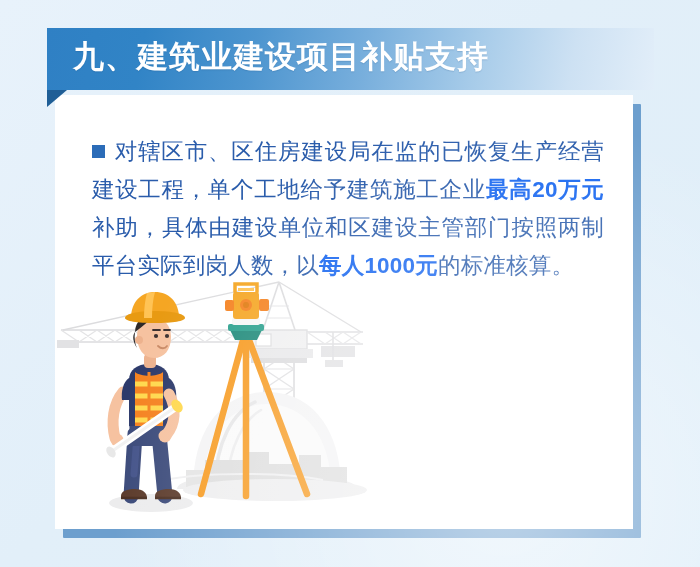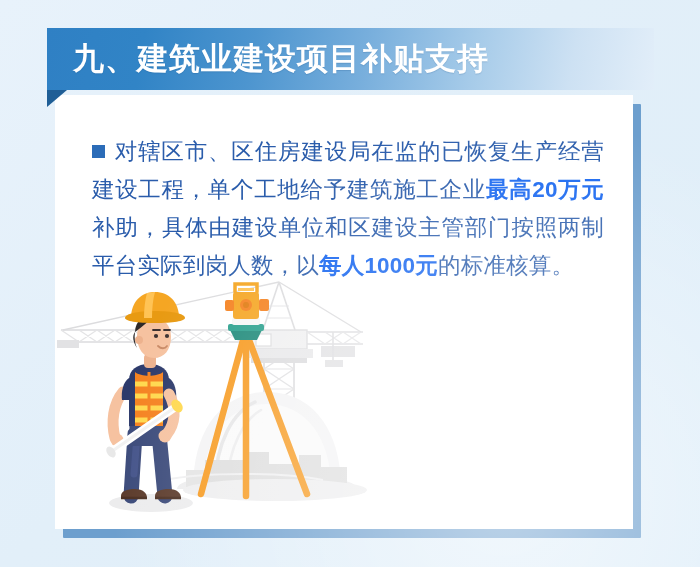--- a/index.html
+++ b/index.html
@@ -90,20 +90,21 @@
     left: 26px;
     top: 0;
     height: 49px;
     line-height: 62px;
     color: #ffffff;
     font-size: 31px;
     font-weight: bold;
     letter-spacing: 1px;
     white-space: nowrap;
     text-shadow: 0 1px 1px rgba(20,70,120,0.18);
+    font-family: Liberation Mono, monospace;
   }
 
   
   .body-copy {
     position: absolute;
     left: 37px;
     top: 38px;
     width: 512px;
     font-size: 22.5px;
     line-height: 38px;

